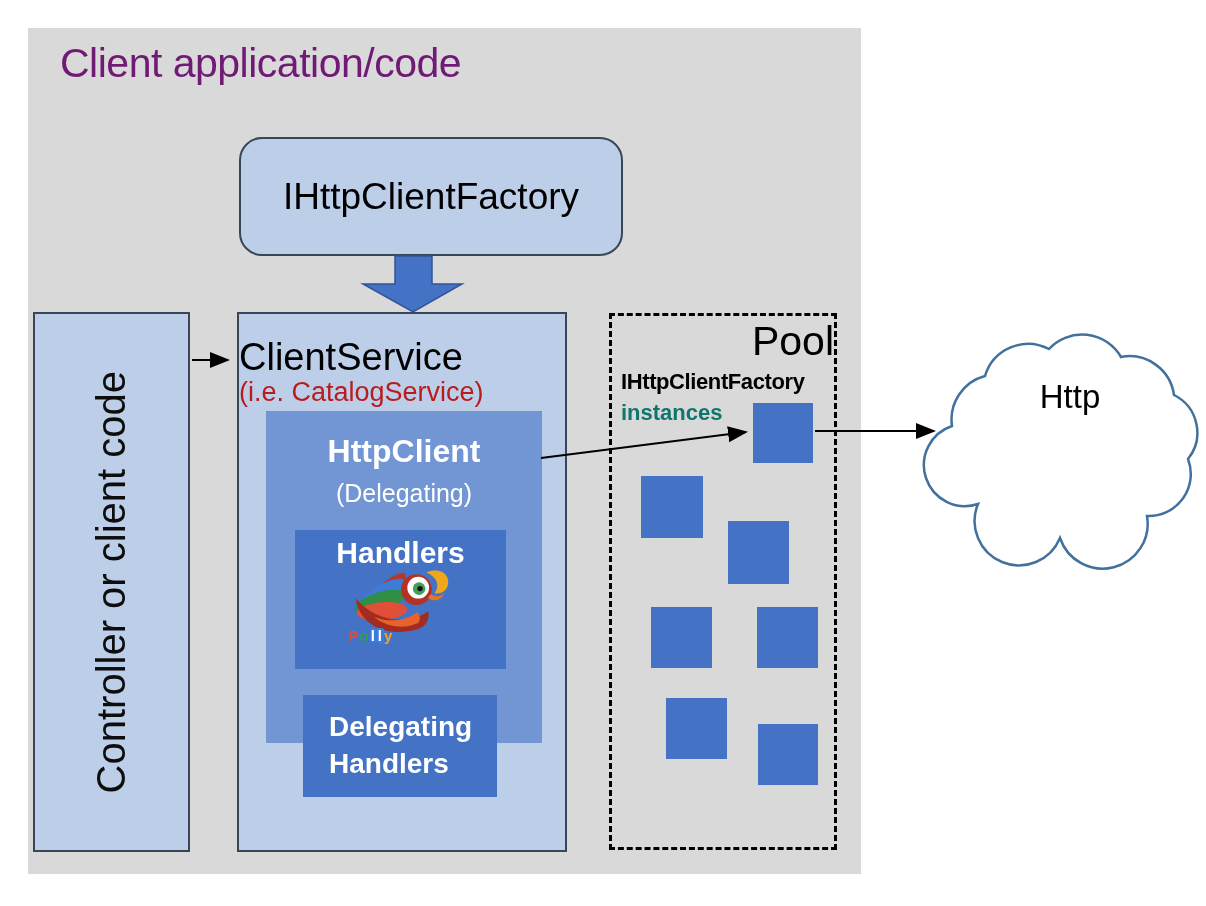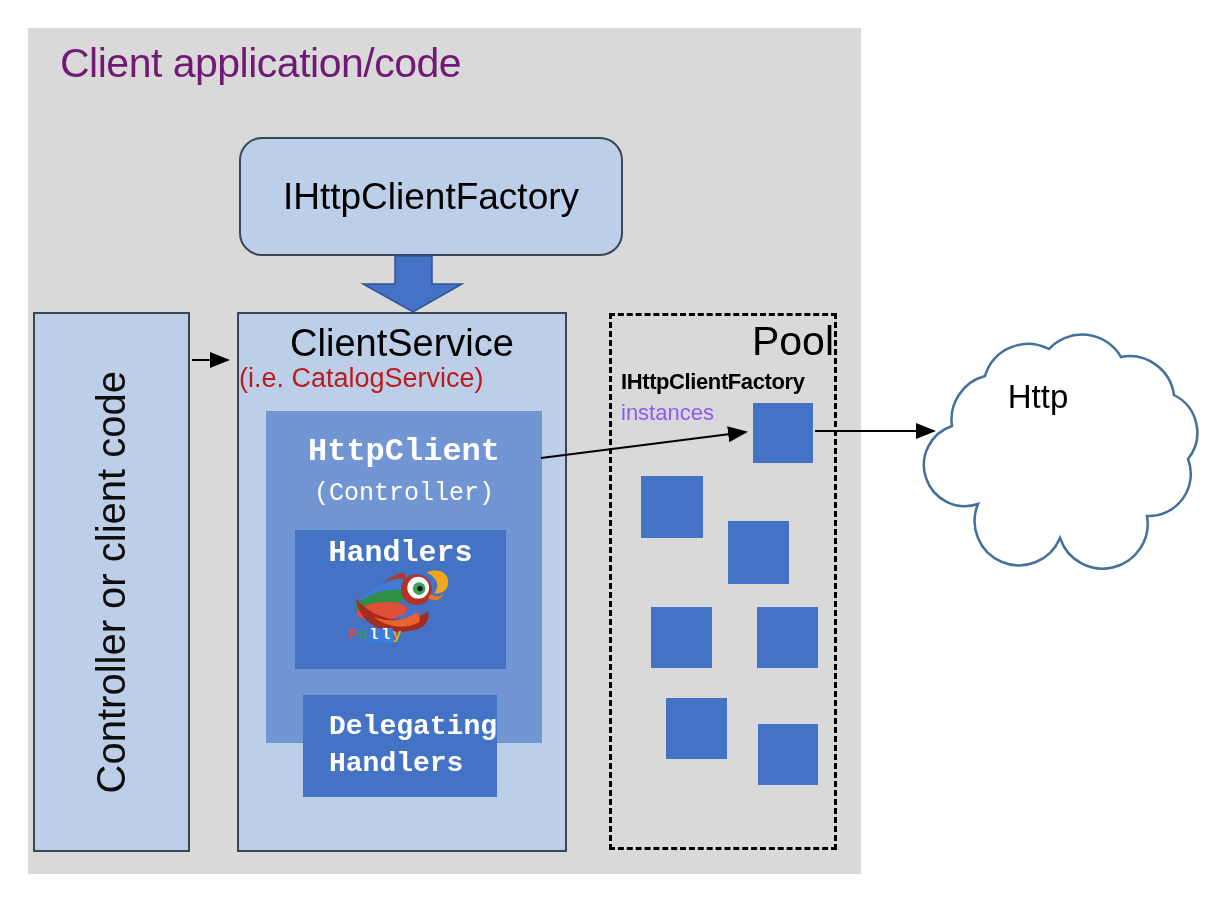--- a/index.html
+++ b/index.html
@@ -26,25 +26,25 @@
   .dep-label{
     position:absolute;left:78px;top:261px;font-size:28px;color:#111;z-index:2;white-space:nowrap;
   }
   .controller-box{left:33px;top:312px;width:157px;height:540px;
     display:flex;align-items:center;justify-content:center;}
   .controller-label{
     writing-mode:vertical-rl;transform:rotate(180deg);
     font-size:40px;color:#0d0d0d;white-space:nowrap;
   }
   .service-box{left:237px;top:312px;width:330px;height:540px;}
-  .service-title{margin-top:10px;text-align:center;font-size:38px;line-height:1.0;color:#000;}
+  .service-title{margin-top:24px;font-size:38px;line-height:1.0;color:#000;}
   .service-subtitle{text-align:left;font-size:27px;color:#b91c1c;margin-top:1px;}
   .httpclient-box{
     position:absolute;left:27px;top:97px;width:276px;height:332px;
-    background:var(--box-medium,#7295d4);z-index:2;font-family:Liberation Mono, monospace;
+    background:var(--box-medium,#7295d4);z-index:2;
   }
   .hc-title{margin-top:22px;text-align:center;font-size:32px;font-weight:bold;color:#fff;}
   .hc-subtitle{margin-top:9px;text-align:center;font-size:25px;color:#fff;}
   .policies-box{
     position:absolute;left:29px;top:119px;width:211px;height:139px;
     background:var(--box-accent,#4472c4);display:flex;flex-direction:column;align-items:center;
   }
   .policies-label{margin-top:6px;font-size:30px;font-weight:bold;color:#fff;}
   .polly{display:flex;flex-direction:column;margin-top:-4px;}
   .polly-word{font-size:15px;font-weight:bold;line-height:1;margin-top:-14px;letter-spacing:1px;}
@@ -53,32 +53,32 @@
     position:absolute;left:37px;top:284px;width:194px;height:102px;
     background:var(--box-accent,#4472c4);box-sizing:border-box;
     padding:13px 0 12px 26px;font-size:28px;font-weight:bold;color:#fff;line-height:1.33;
   }
   .pool-box{
     position:absolute;left:609px;top:313px;width:228px;height:537px;
     border:3px dashed #000;box-sizing:border-box;z-index:1;
   }
   .pool-title{text-align:right;font-size:41px;margin-top:2px;color:#000;}
   .pool-type{font-size:22px;font-weight:bold;margin:4px 0 0 9px;color:#000;letter-spacing:-0.4px;}
-  .pool-instances{font-size:22px;margin:5px 0 0 9px;color:#8b5cf6;}
+  .pool-instances{font-size:22px;margin:5px 0 0 9px;color:#0f766e;font-weight:bold;}
   .pool-square{
     position:absolute;background:var(--box-accent,#4472c4);z-index:2;
   }
   .overlay{
     position:absolute;left:0;top:0;width:1206px;height:906px;z-index:5;pointer-events:none;
   }
   .block-arrow{fill:var(--box-accent,#4472c4);stroke:#2f5496;stroke-width:1.5;}
   .flow-line{stroke:#000;stroke-width:2;fill:none;}
   .cloud{fill:#fff;stroke:var(--cloud-outline,#41719c);stroke-width:2.5;}
   .endpoint-label{
-    position:absolute;left:940px;top:372px;width:196px;z-index:6;
+    position:absolute;left:972px;top:372px;width:196px;z-index:6;
     text-align:center;font-size:33px;line-height:1.5;color:#000;
   }
 </style>
 </head>
 <body>
 
 <div class="canvas">
 
   <div class="panel"></div>
 
@@ -92,21 +92,21 @@
   <div class="box-light controller-box">
     <div class="controller-label">Controller or client code</div>
   </div>
 
   <div class="box-light service-box">
     <div class="service-title">ClientService</div>
     <div class="service-subtitle">(i.e. CatalogService)</div>
 
     <div class="httpclient-box">
       <div class="hc-title">HttpClient</div>
-      <div class="hc-subtitle">(Controller)</div>
+      <div class="hc-subtitle">(Delegating)</div>
 
       <div class="policies-box">
         <div class="policies-label">Handlers</div>
         <div class="polly">
           <svg width="104" height="76" viewBox="0 0 112 84">
             <ellipse cx="40" cy="26" rx="27" ry="8" fill="#b03a2e" transform="rotate(-40 40 26)"></ellipse>
             <ellipse cx="35" cy="30" rx="28" ry="9" fill="#3f7ad6" transform="rotate(-30 35 30)"></ellipse>
             <ellipse cx="33" cy="39" rx="29" ry="10" fill="#2e8f45" transform="rotate(-17 33 39)"></ellipse>
             <ellipse cx="35" cy="50" rx="28" ry="10" fill="#e05038" transform="rotate(-5 35 50)"></ellipse>
             <path d="M6 36 C10 64 38 80 74 70 C84 67 88 58 86 50 C64 66 28 62 6 36 Z" fill="#a32b20"></path>

